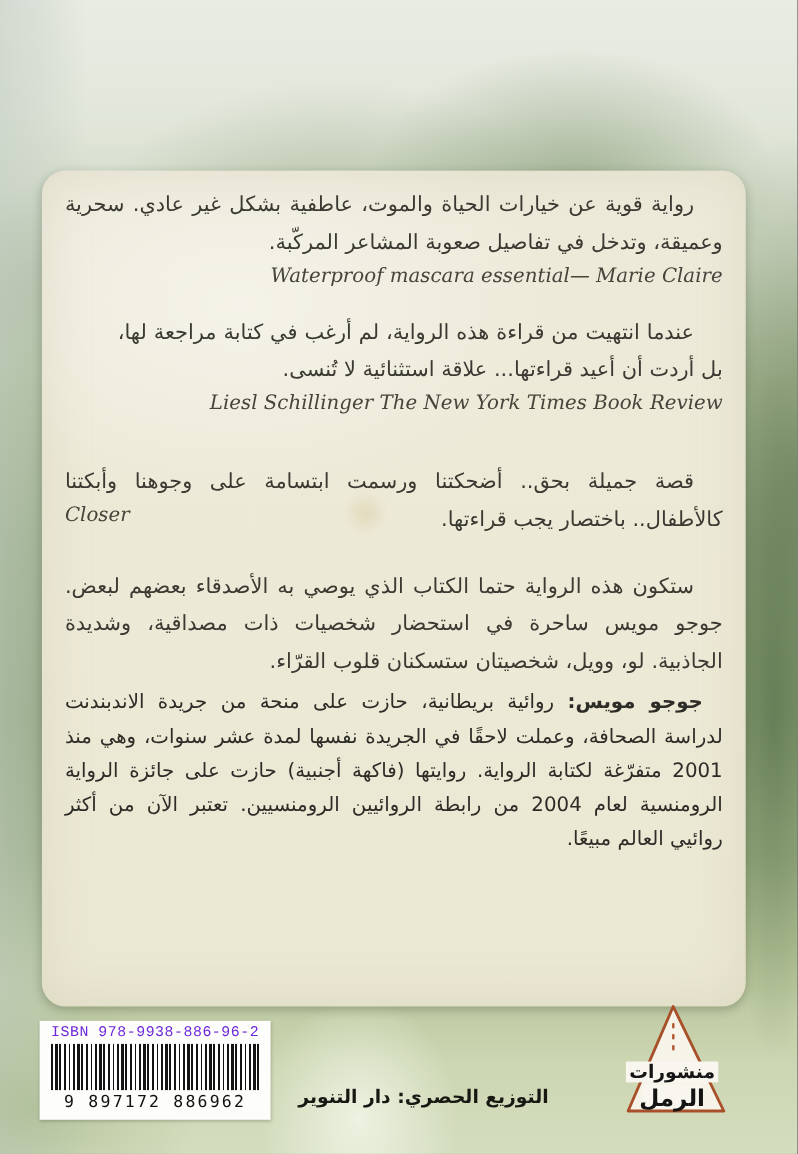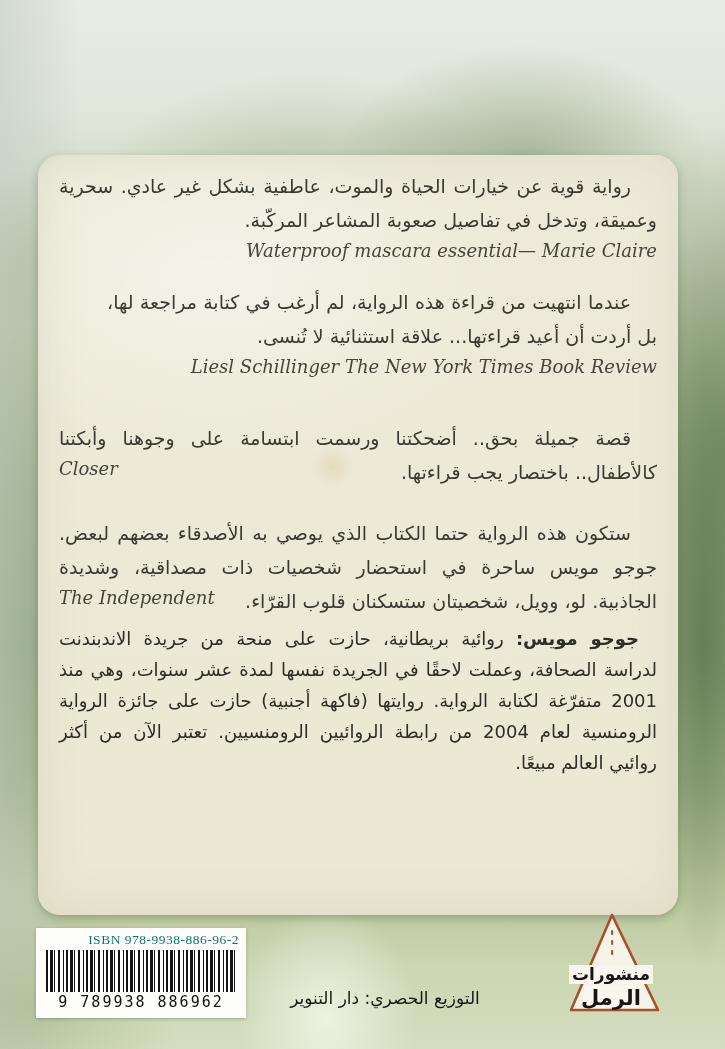--- a/index.html
+++ b/index.html
@@ -44,41 +44,41 @@
   .q3{margin-bottom:5px;}  .q4{margin-bottom:12px;} .q5{margin-bottom:15px;}
   .bio-p{font-size:18px;line-height:31px;color:#2d2c27;text-indent:18px;text-align:justify;direction:rtl;margin:0;}
   .bio-name{font-weight:bold;}
   
   .barcode{
     position:absolute;left:36px;top:928px;width:210px;height:90px;
     background:#fdfdfb;box-sizing:border-box;padding:4px 7px 0 7px;
     box-shadow:0 1px 3px rgba(40,50,35,.3);
   }
   .isbn{
-    font-family:Liberation Serif, serif;font-size:13.5px;letter-spacing:.5px;
-    color:#0f766e;text-align:right;white-space:nowrap;
+    font-family:Liberation Mono, monospace;font-size:13.5px;letter-spacing:.5px;
+    color:#6d28d9;text-align:center;white-space:nowrap;
   }
   .stripes{
     height:42px;margin:2px 3px 0 3px;
     background:repeating-linear-gradient(90deg,
       #141414 0 2px,#ffffff 2px 4px,
       #141414 4px 7px,#ffffff 7px 8px,
       #141414 8px 9px,#ffffff 9px 12px,
       #141414 12px 14px,#ffffff 14px 17px,
       #141414 17px 18px,#ffffff 18px 20px);
   }
   .digits{
     font-family:"DejaVu Sans Mono",monospace;font-size:15px;letter-spacing:2px;
     color:#121212;text-align:center;margin-top:1px;white-space:nowrap;
   }
   
   .distribution{
     position:absolute;left:150px;top:988px;width:470px;
     direction:rtl;text-align:center;
-    font-size:17px;font-weight:normal;color:#181813;
+    font-size:17px;font-weight:bold;color:#181813;
     font-family:"DejaVu Sans",sans-serif;
   }
   .logo{position:absolute;left:557px;top:903px;width:108px;height:135px;}
   .logo text{font-family:"DejaVu Sans",sans-serif;font-weight:bold;fill:#151515;}
   .logo .t1{font-size:17px;} .logo .t2{font-size:21px;}
 </style>
 </head>
 <body>
 
 <div class="page">
@@ -95,35 +95,34 @@
       <div class="attr">Liesl Schillinger The New York Times Book Review</div>
     </section>
 
     <section class="quote q2">
       <p class="ar" lang="ar" dir="rtl">قصة جميلة بحق.. أضحكتنا ورسمت ابتسامة على وجوهنا وأبكتنا كالأطفال.. باختصار يجب قراءتها.</p>
       <div class="attr abs">Closer</div>
     </section>
 
     <section class="quote q3">
       <p class="ar" lang="ar" dir="rtl">ستكون هذه الرواية حتما الكتاب الذي يوصي به الأصدقاء بعضهم لبعض. جوجو مويس ساحرة في استحضار شخصيات ذات مصداقية، وشديدة الجاذبية. لو، وويل، شخصيتان ستسكنان قلوب القرّاء.</p>
-      <div class="attr abs">The Independent</div>
     </section>
 
 
 
     <section>
       <p class="ar bio-p" lang="ar" dir="rtl"><b class="bio-name">جوجو مويس:</b> <span>روائية بريطانية، حازت على منحة من جريدة الاندبندنت لدراسة الصحافة، وعملت لاحقًا في الجريدة نفسها لمدة عشر سنوات، وهي منذ 2001 متفرّغة لكتابة الرواية. روايتها (فاكهة أجنبية) حازت على جائزة الرواية الرومنسية لعام 2004 من رابطة الروائيين الرومنسيين. تعتبر الآن من أكثر روائيي العالم مبيعًا.</span></p>
     </section>
 
   </div>
 
   <div class="barcode">
     <div class="isbn">ISBN 978-9938-886-96-2</div>
     <div class="stripes"></div>
-    <div class="digits">9 789938 886962</div>
+    <div class="digits">9 897172 886962</div>
   </div>
 
   <div class="distribution" lang="ar" dir="rtl">التوزيع الحصري: دار التنوير</div>
 
   <svg class="logo" viewBox="0 0 108 135">
     <polygon points="55,12 101,107 14,107" fill="#f6f4e9" stroke="#a8502a" stroke-width="2.6" stroke-linejoin="round"></polygon>
     <rect x="54" y="27" width="2.2" height="5" rx="1" fill="#b05530"></rect>
     <rect x="54" y="37" width="2.2" height="5" rx="1" fill="#b05530"></rect>
     <rect x="54" y="47" width="2.2" height="5" rx="1" fill="#b05530"></rect>
     <rect x="12" y="62" width="84" height="19" fill="#f8f6ee"></rect>

